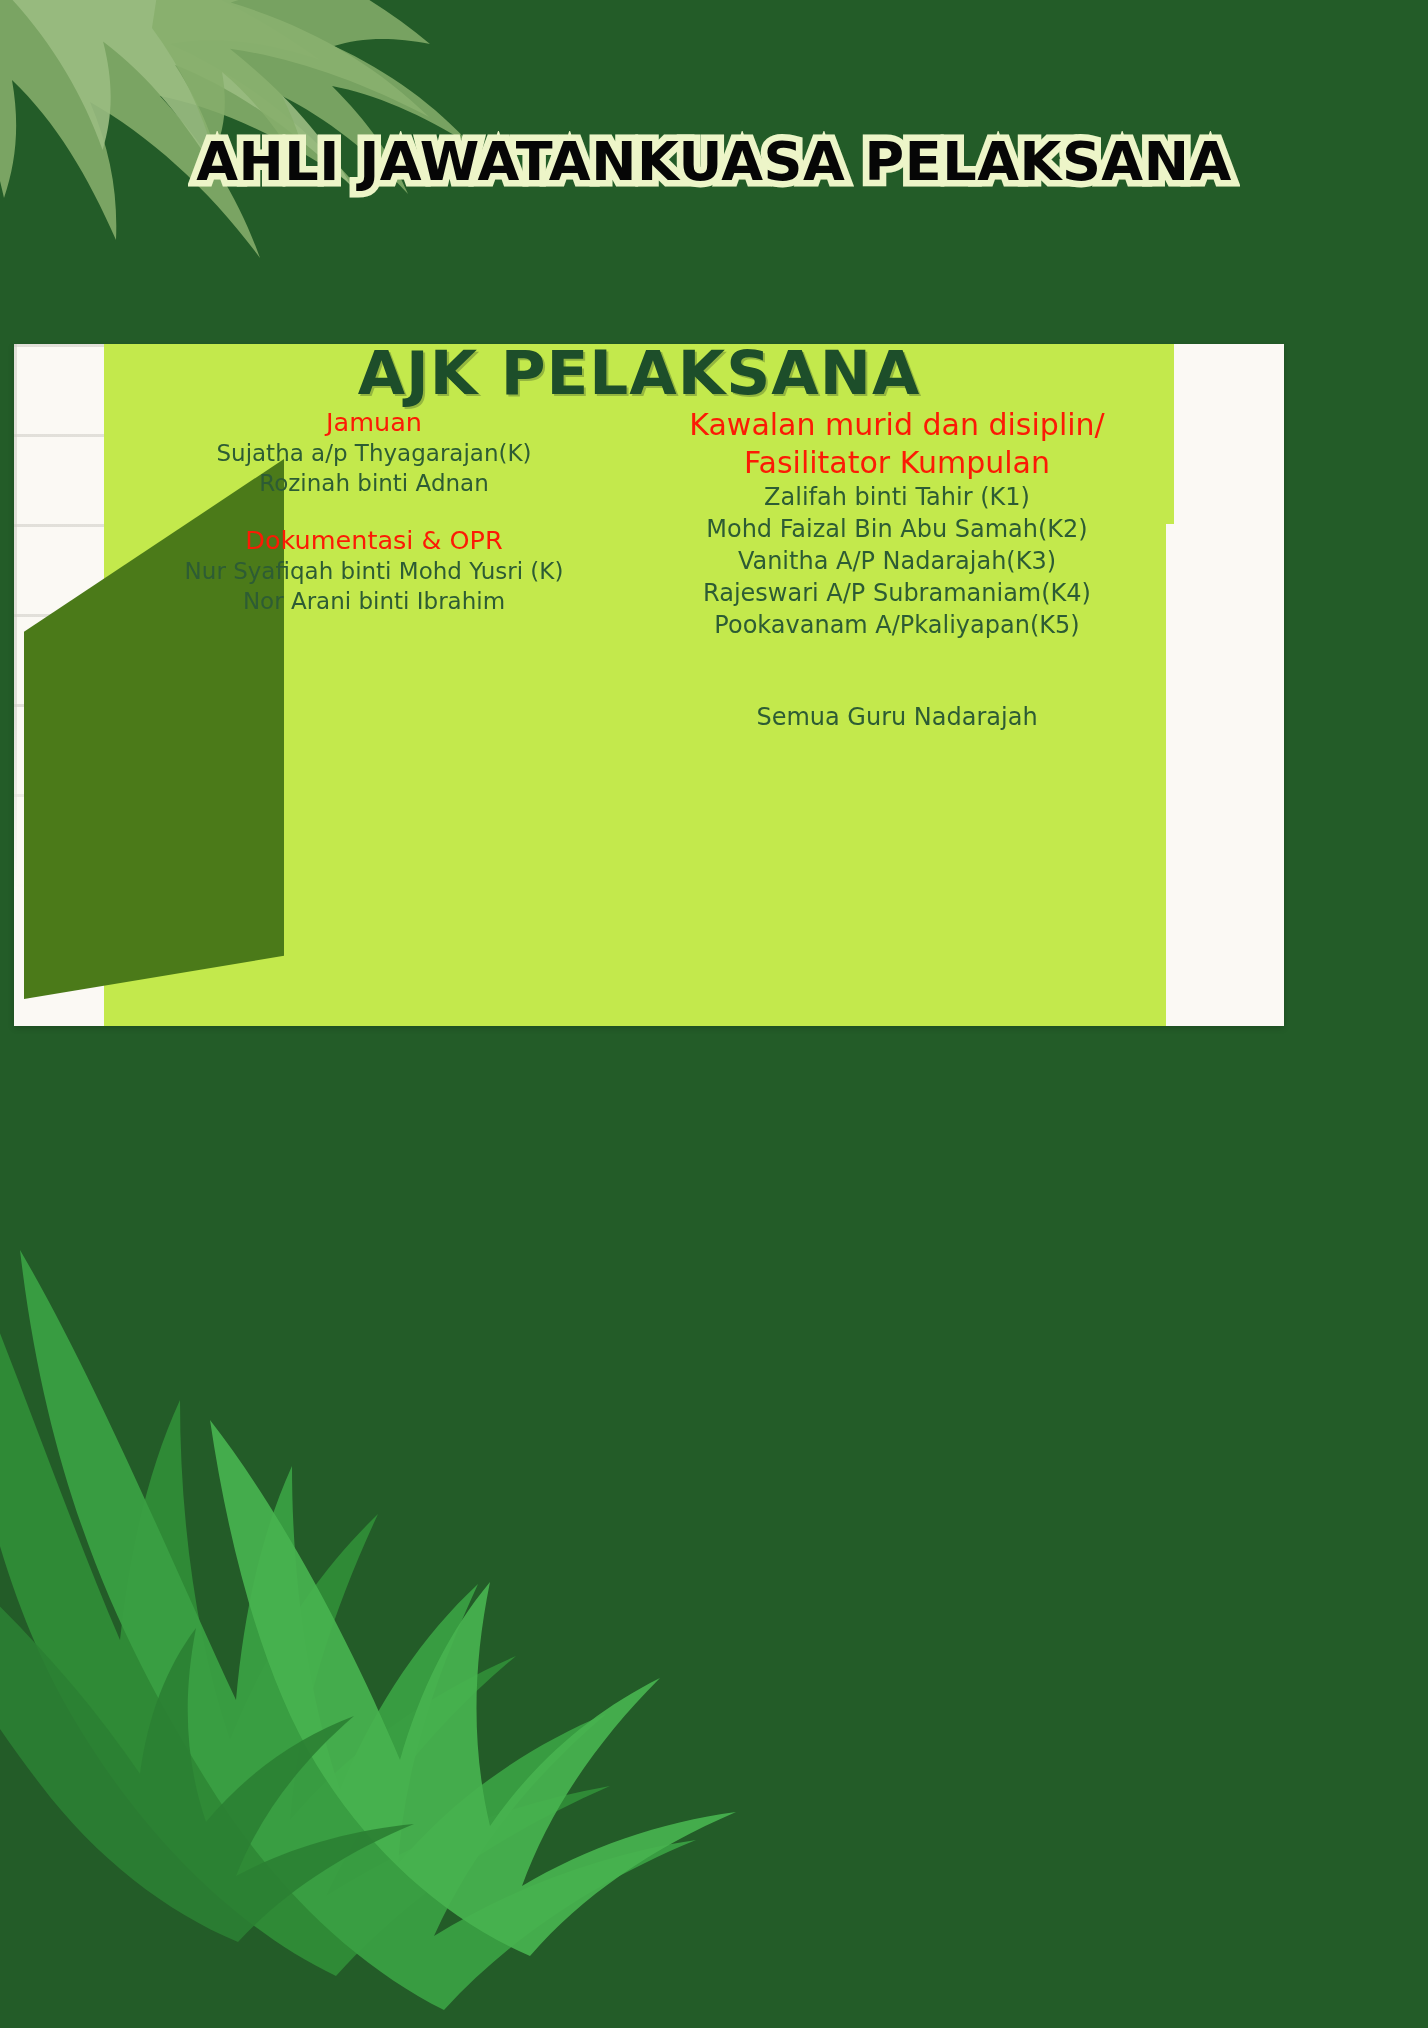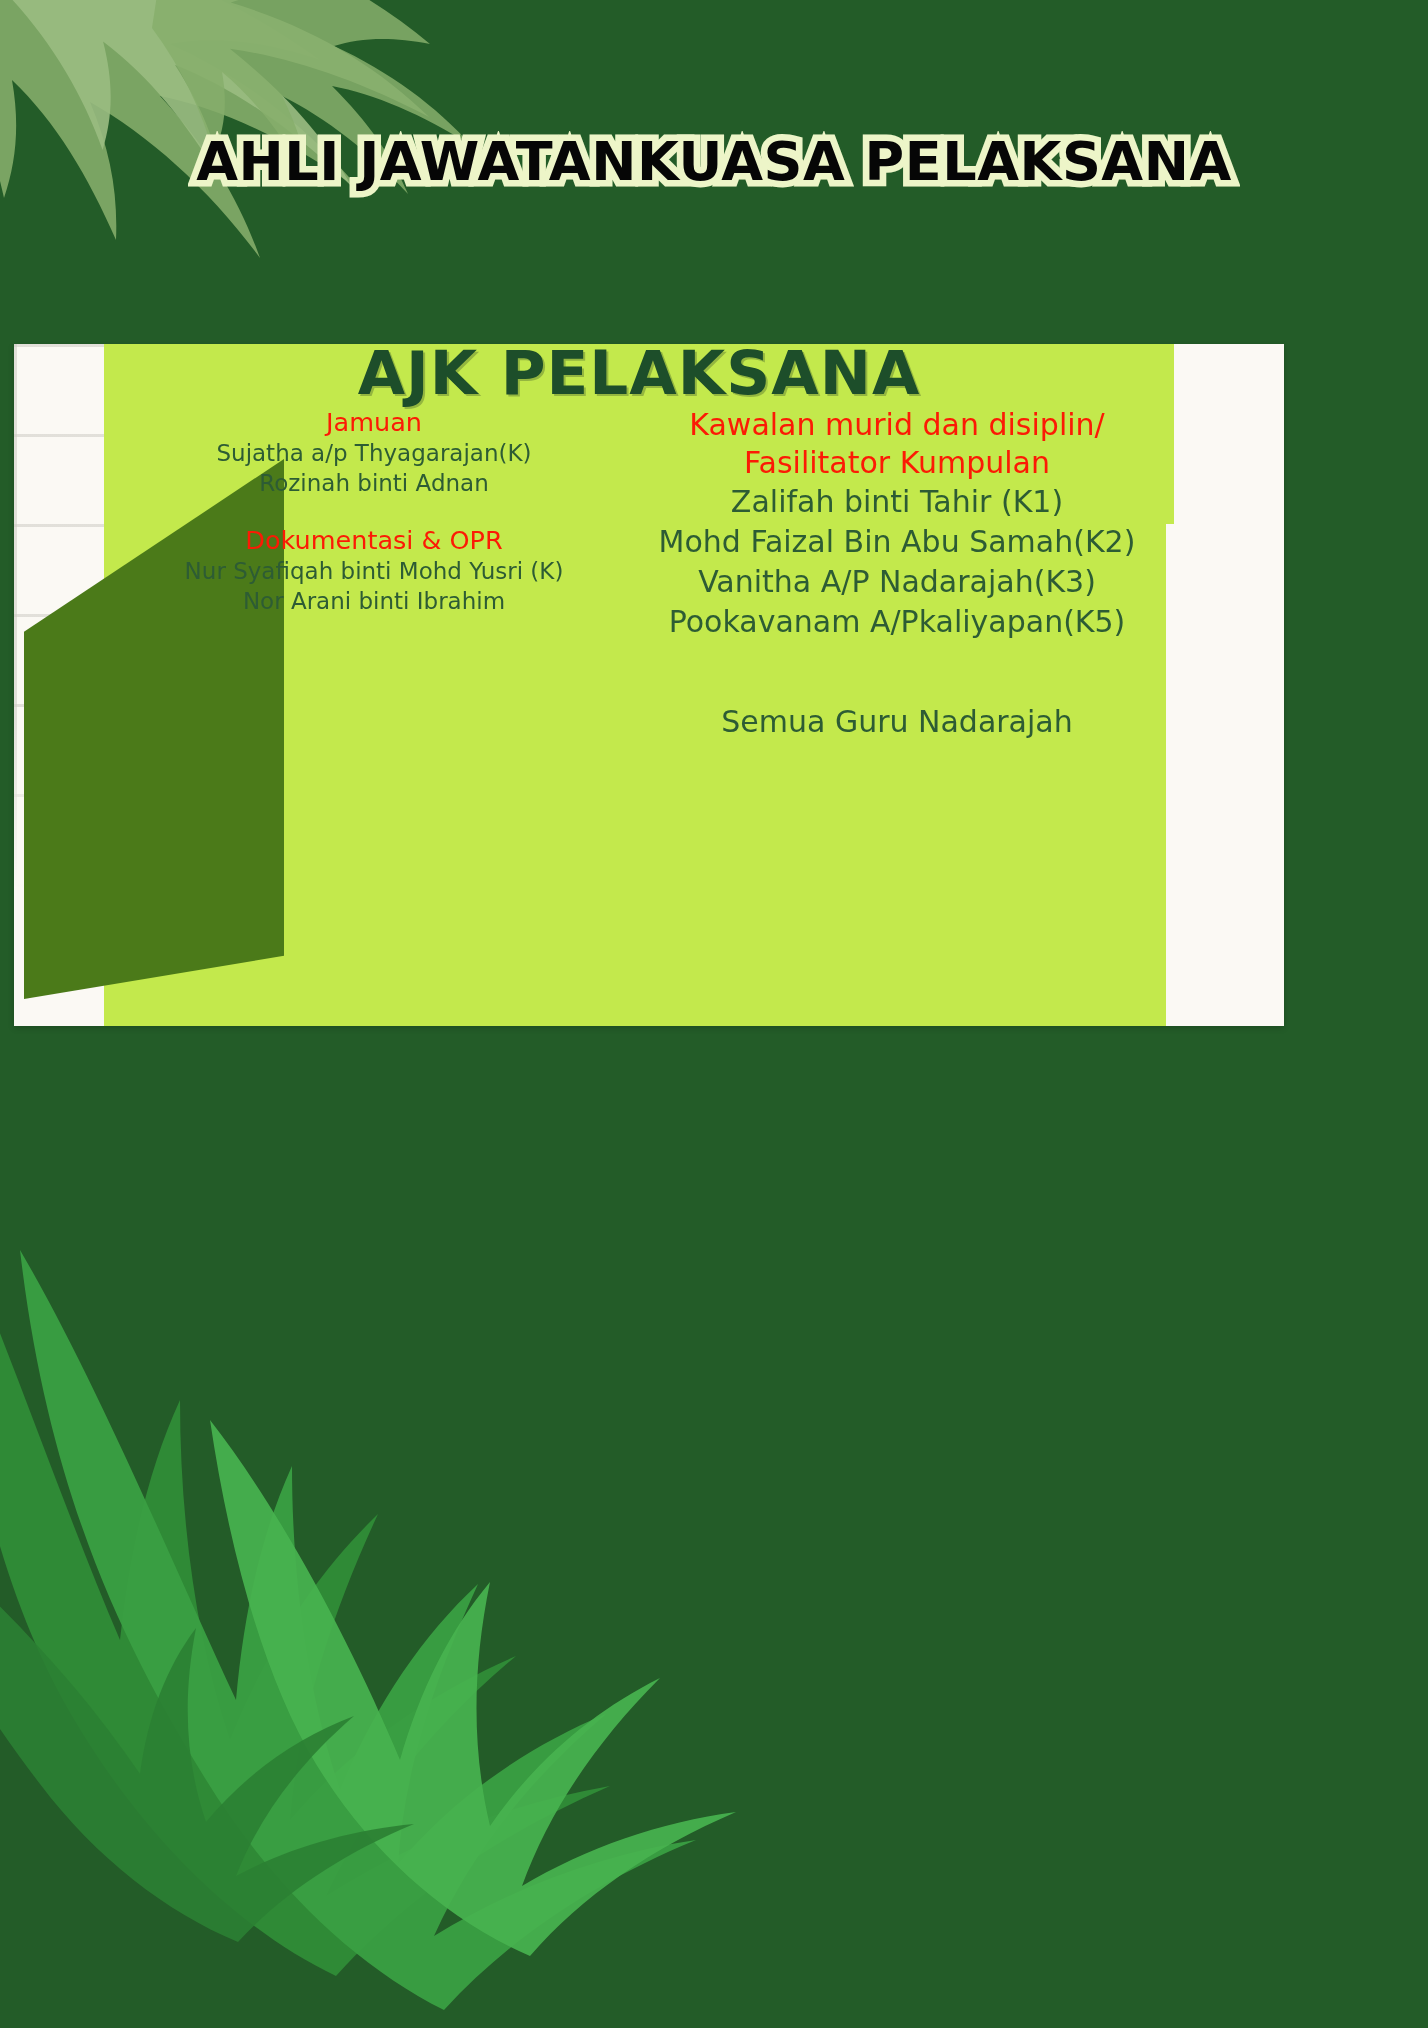--- a/index.html
+++ b/index.html
@@ -105,21 +105,21 @@
     line-height:1.28;
     font-family:"DejaVu Sans", sans-serif;
   }
   .sec-name{
     color:#2d5c34;
     font-size:23px;
     line-height:1.30;
     font-family:"DejaVu Sans", sans-serif;
   }
   .col-right .sec-head{font-size:30px;line-height:1.27;}
-  .col-right .sec-name{font-size:30px;line-height:1.33;}
+  .col-right .sec-name{font-size:24px;line-height:1.33;}
   .spacer{height:34px;}
 </style>
 </head>
 <body>
 
 <div class="stage">
 
   <svg class="foliage fol-tl" viewBox="0 0 620 360" preserveAspectRatio="none">
     <g fill="#7fa866" opacity="0.95">
       <path d="M-30,-30 C110,-10 250,40 360,120 C300,100 250,96 210,104 C290,140 350,190 400,250 C330,200 260,168 200,156 C250,210 280,262 300,318 C250,250 190,196 130,162 C150,210 158,252 156,300 C128,236 96,182 52,140 C60,186 56,222 44,258 C30,194 6,134 -30,84 Z"></path>
@@ -170,20 +170,21 @@
 
         </div>
 
         <div class="col col-right">
 
           <div class="sec">
             <div class="sec-head">Kawalan murid dan disiplin/ Fasilitator Kumpulan</div>
             <div class="sec-name">Zalifah binti Tahir (K1)</div>
             <div class="sec-name">Mohd Faizal Bin Abu Samah(K2)</div>
             <div class="sec-name">Vanitha A/P Nadarajah(K3)</div>
+            <div class="sec-name">Rajeswari A/P Subramaniam(K4)</div>
             <div class="sec-name">Pookavanam A/Pkaliyapan(K5)</div>
           </div>
 
           <div class="spacer"></div>
 
           <div class="sec">
             <div class="sec-name">Semua Guru Nadarajah</div>
           </div>
 
         </div>

